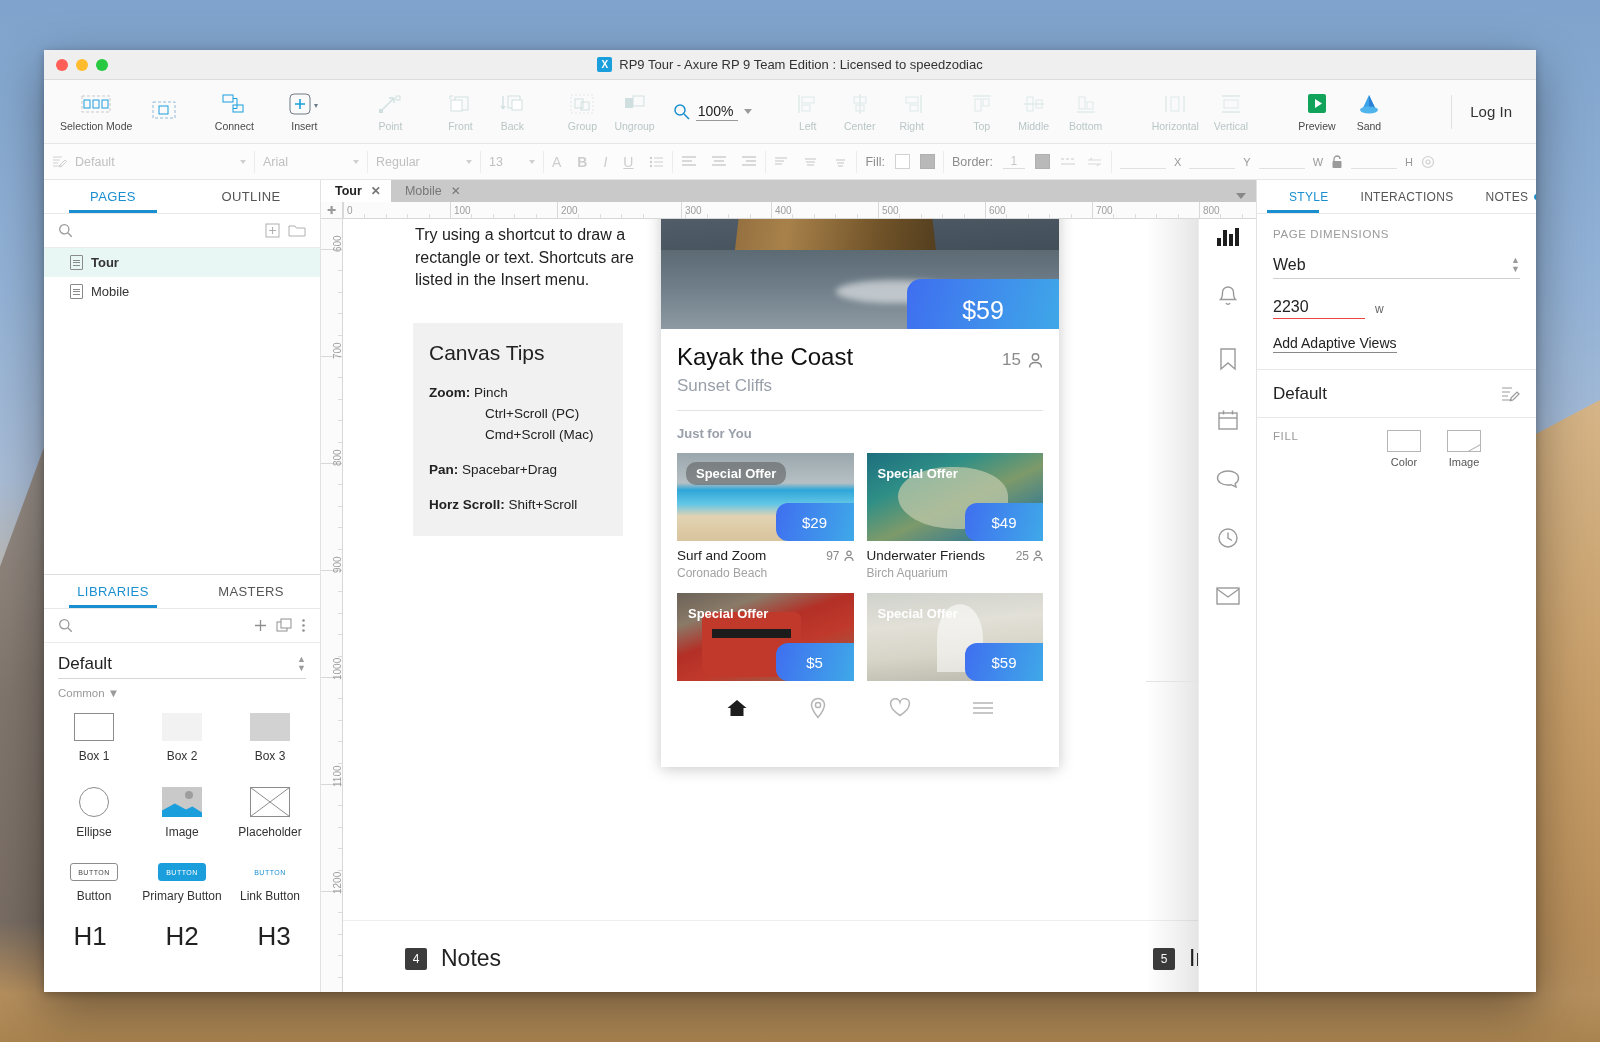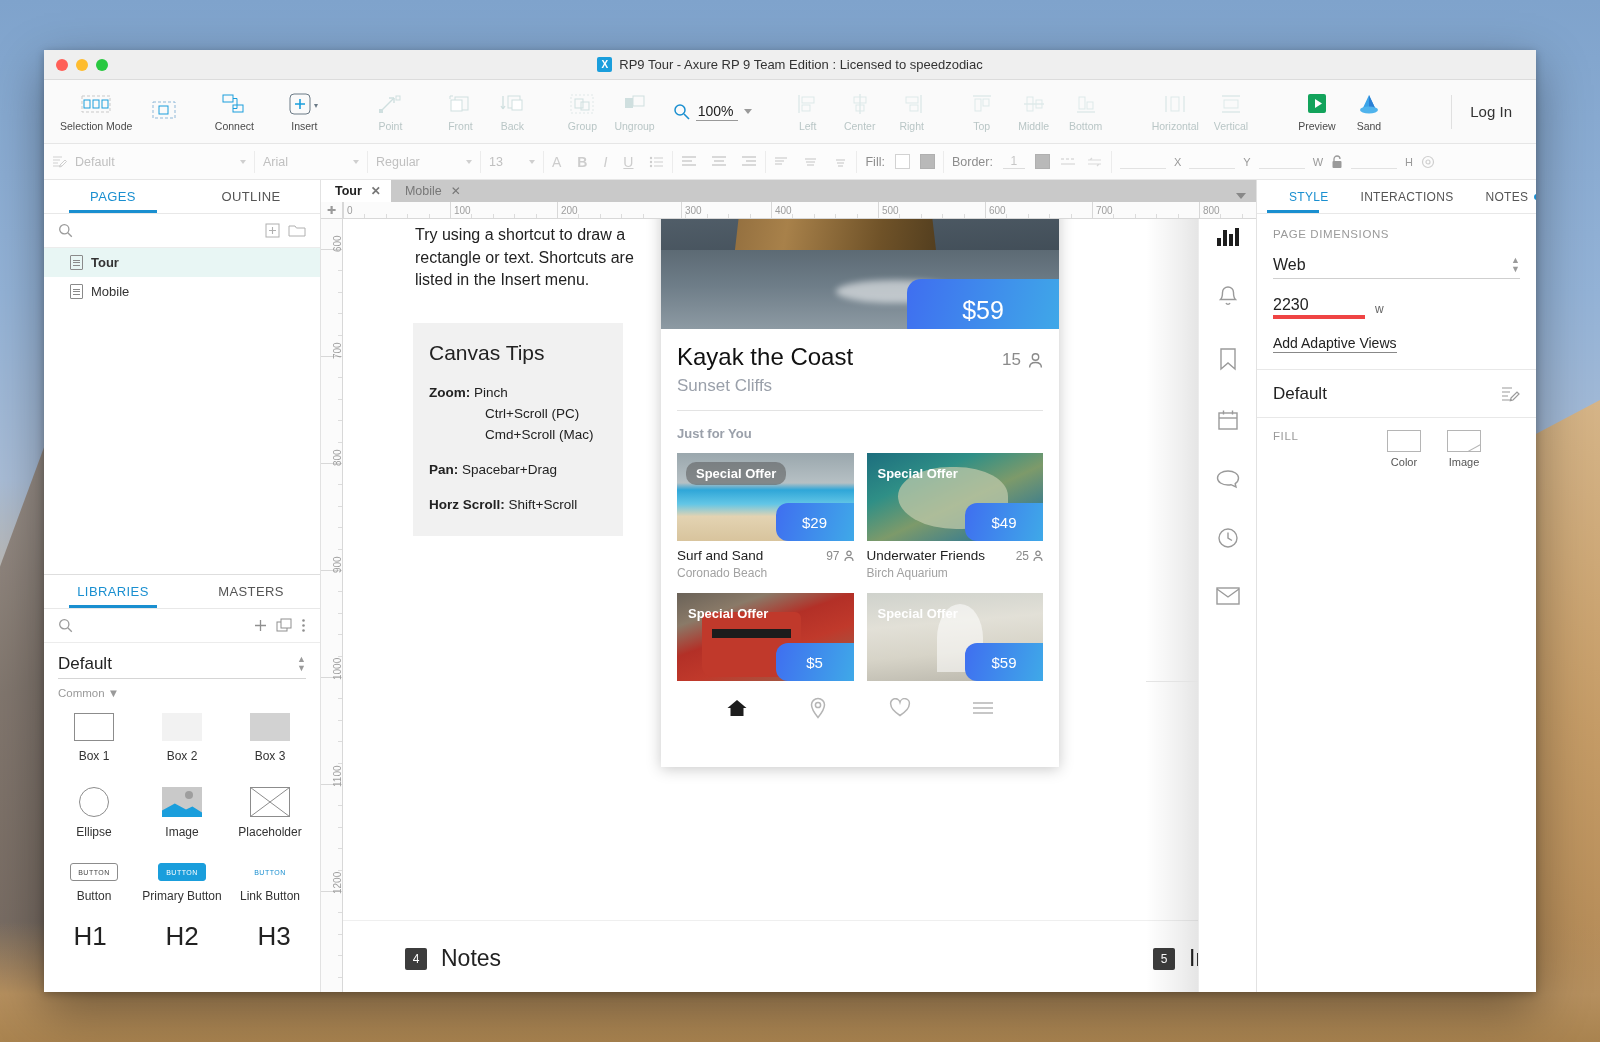--- a/index.html
+++ b/index.html
@@ -241,21 +241,21 @@
   
   .right-panel { width:280px; flex:0 0 280px; border-left:1px solid #e2e2e2; background:#fff; display:flex; flex-direction:column;}
   .rtabs { display:flex; height:34px; border-bottom:1px solid #e8e8e8; }
   .rtab { flex:1; display:flex; align-items:center; justify-content:center; font-size:12px; color:#555; position:relative; letter-spacing:.3px;padding-left:32px;}
   .rtab.active { color:#1a8fd0; }
   .rtab.active::after{content:"";position:absolute;bottom:0;left:14%;right:14%;height:3px;background:#1a8fd0;}
   .rdot { width:6px;height:6px;border-radius:50%;background:#1a8fd0; margin-left:6px;}
   .sect { padding:14px 16px 16px 16px; border-bottom:1px solid #e8e8e8;}
   .sect-cap { font-size:11.5px; color:#9a9a9a; letter-spacing:.6px; margin-bottom:12px;}
   .underline-field { border-bottom:1px solid #cfcfcf; height:27px; display:flex; align-items:center; justify-content:space-between; font-size:16px; color:#222;}
-  .small-field { border-bottom:4px solid #ef4444; height:24px; width:92px; font-size:16px; color:#222; display:flex; align-items:center;}
+  .small-field { border-bottom:1px solid #ef4444; height:24px; width:92px; font-size:16px; color:#222; display:flex; align-items:center;}
   .field-row { display:flex; align-items:flex-end; gap:10px; margin-top:16px;}
   .field-unit { font-size:12px; color:#666; padding-bottom:3px;}
   .link-like { font-size:14px; color:#222; border-bottom:1px solid #888; display:inline-block; margin-top:16px; padding-bottom:1px;}
   .style-row { height:48px; display:flex; align-items:center; justify-content:space-between; padding:0 16px; border-bottom:1px solid #e8e8e8; }
   .style-name { font-size:17px; color:#222; }
   .align-row { display:flex; align-items:center; gap:26px; padding:0 16px; height:46px; border-bottom:1px solid #e8e8e8;}
   .align-cap { font-size:11.5px; color:#9a9a9a; letter-spacing:.6px; width:88px;}
   .fill-row { display:flex; align-items:flex-start; gap:26px; padding:12px 16px; }
   .fill-opt { display:flex; flex-direction:column; align-items:center; gap:4px; }
   .fill-box { width:34px;height:22px;border:1px solid #b5b5b5;background:#fff;}
@@ -973,21 +973,21 @@
               <div class="m-rule"></div>
               <div class="m-jfy">Just for You</div>
 
               <div class="cards">
                 <div>
                   <div class="card-img img-beach">
                     <span class="badge">Special Offer</span>
                     <span class="card-price">$29</span>
                   </div>
                   <div class="card-t">
-                    <span class="card-name">Surf and Sand</span>
+                    <span class="card-name">Surf and Zoom</span>
                     <span class="card-cnt">
                       <span>97</span>
                       <span>
                           <svg width="10" height="12" viewBox="0 0 10 12">
                             <circle cx="5" cy="3.3" r="2.2" fill="none" stroke="#8a8a8a" stroke-width="1.2"></circle>
                             <path d="M1 11c0-2.3 1.8-3.6 4-3.6s4 1.3 4 3.6" fill="none" stroke="#8a8a8a" stroke-width="1.2"></path>
                           </svg>
                         </span>
                     </span>
                   </div>

